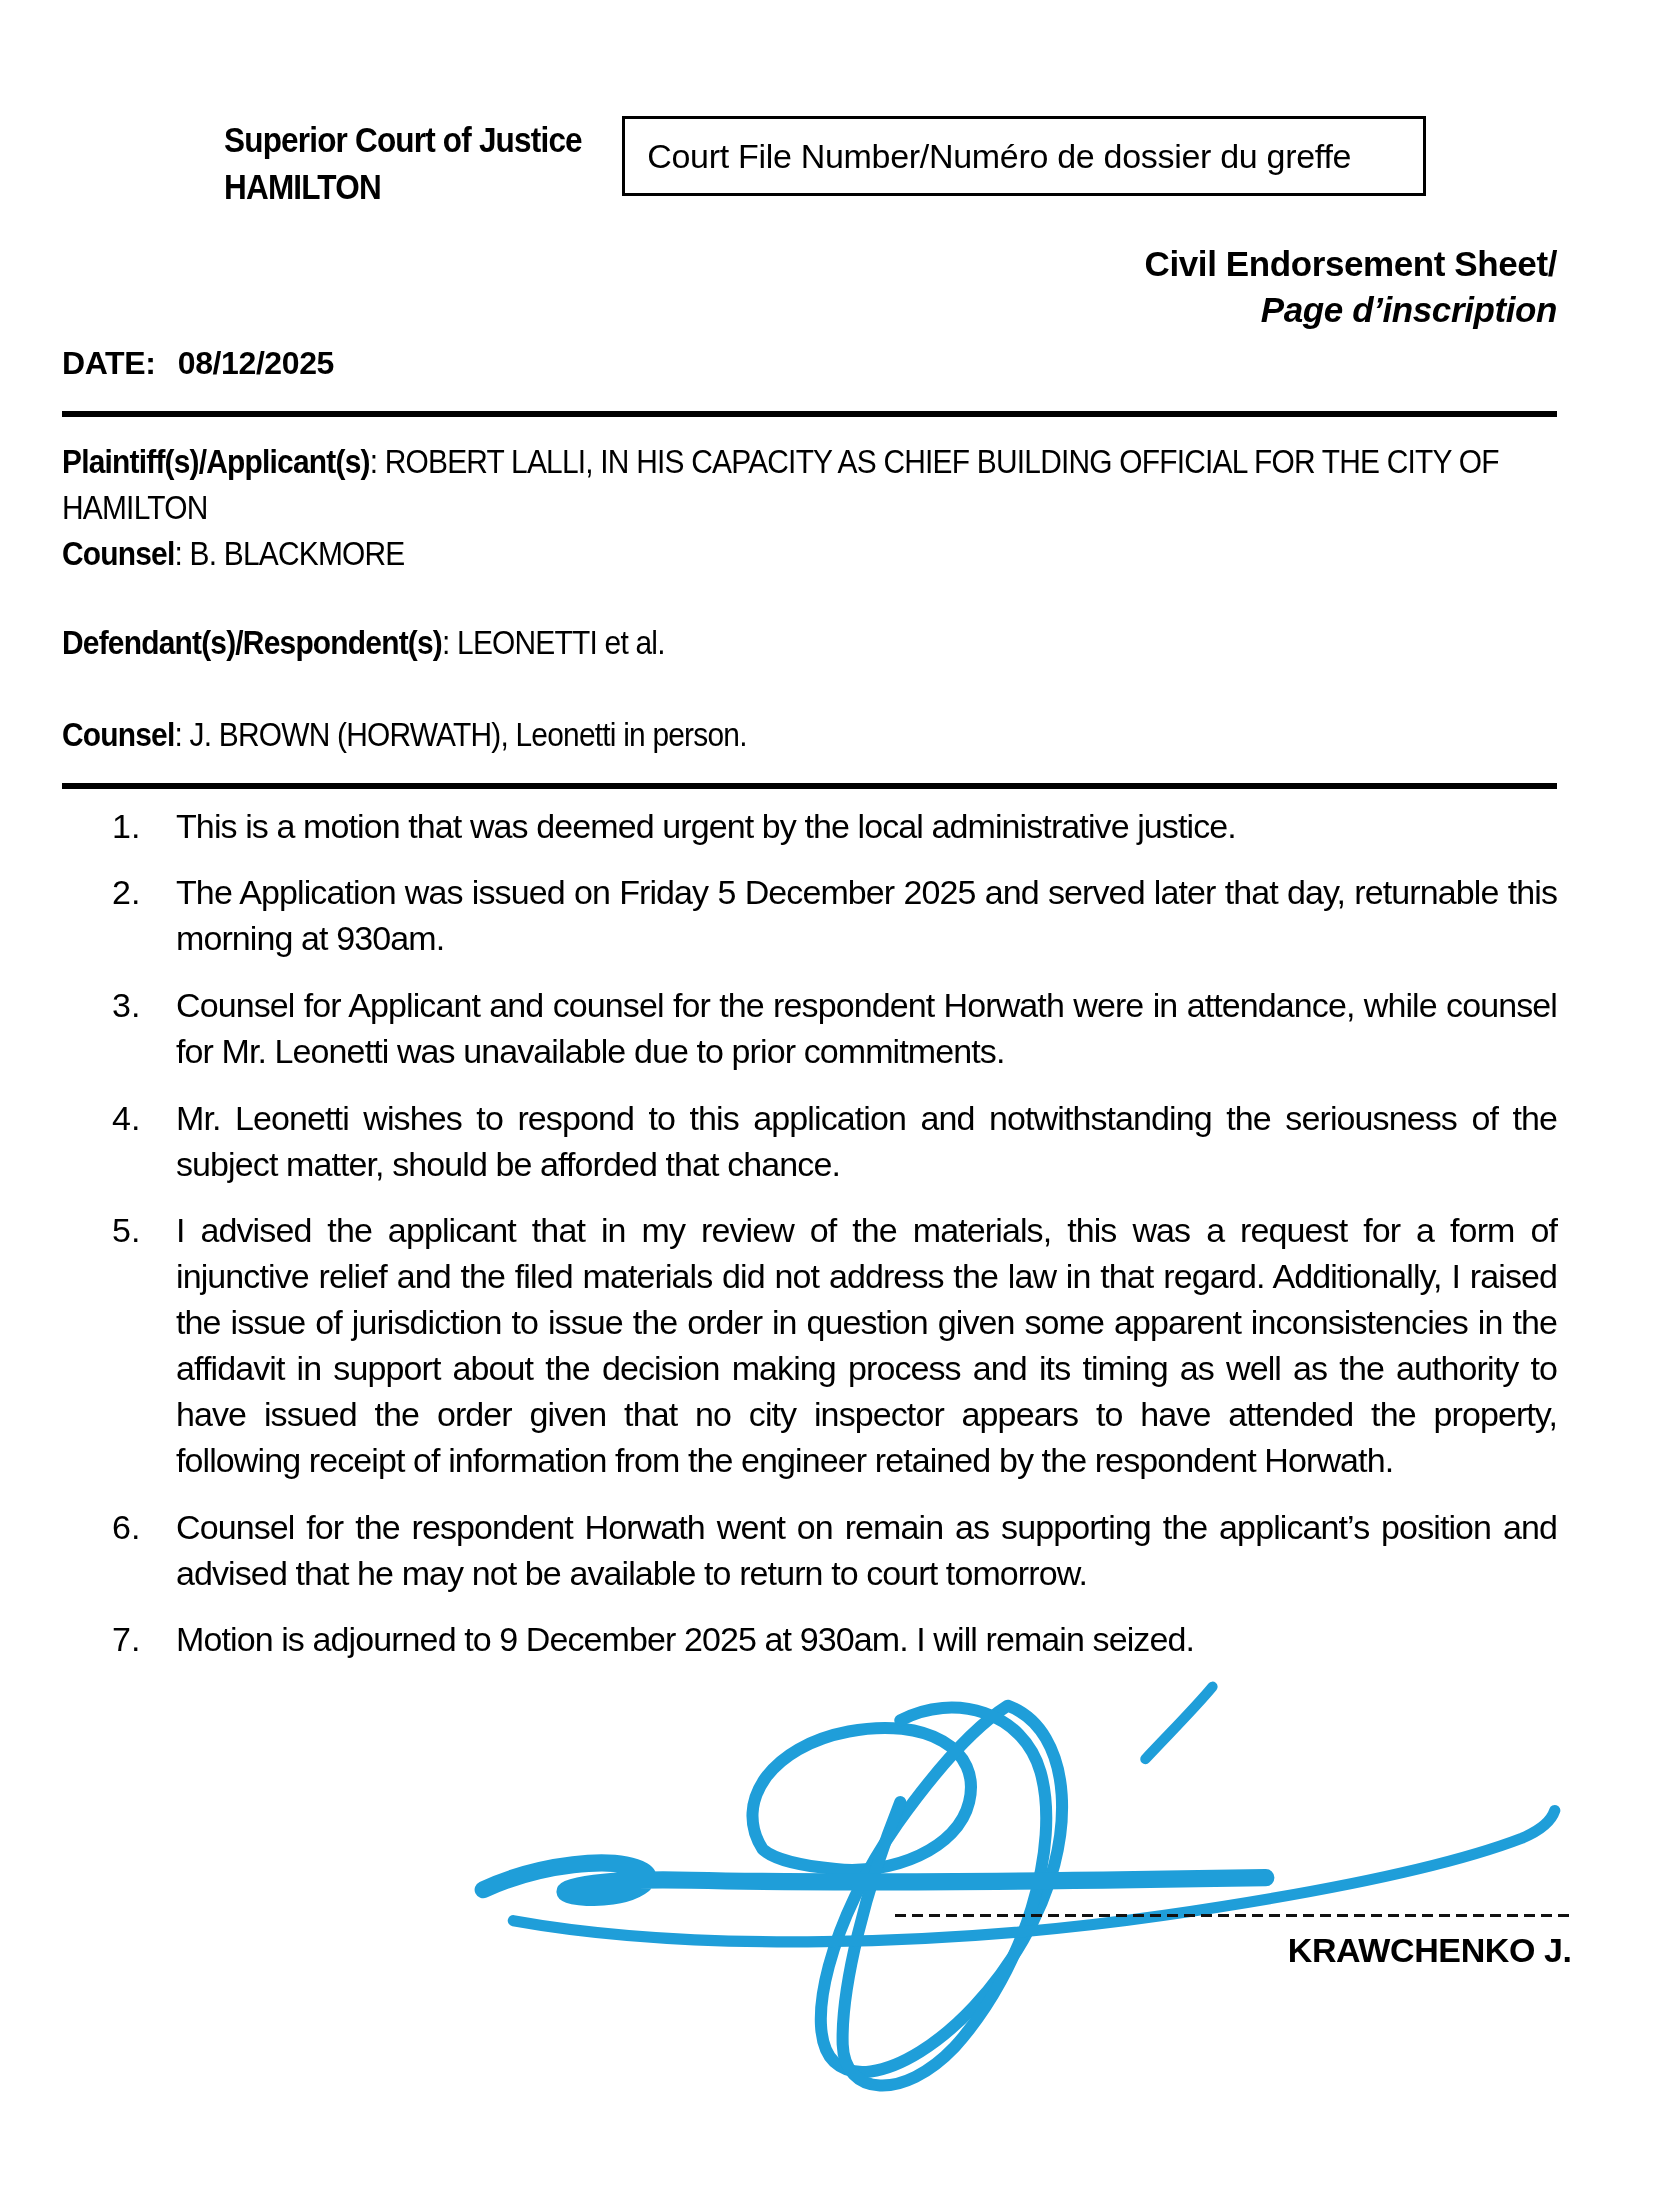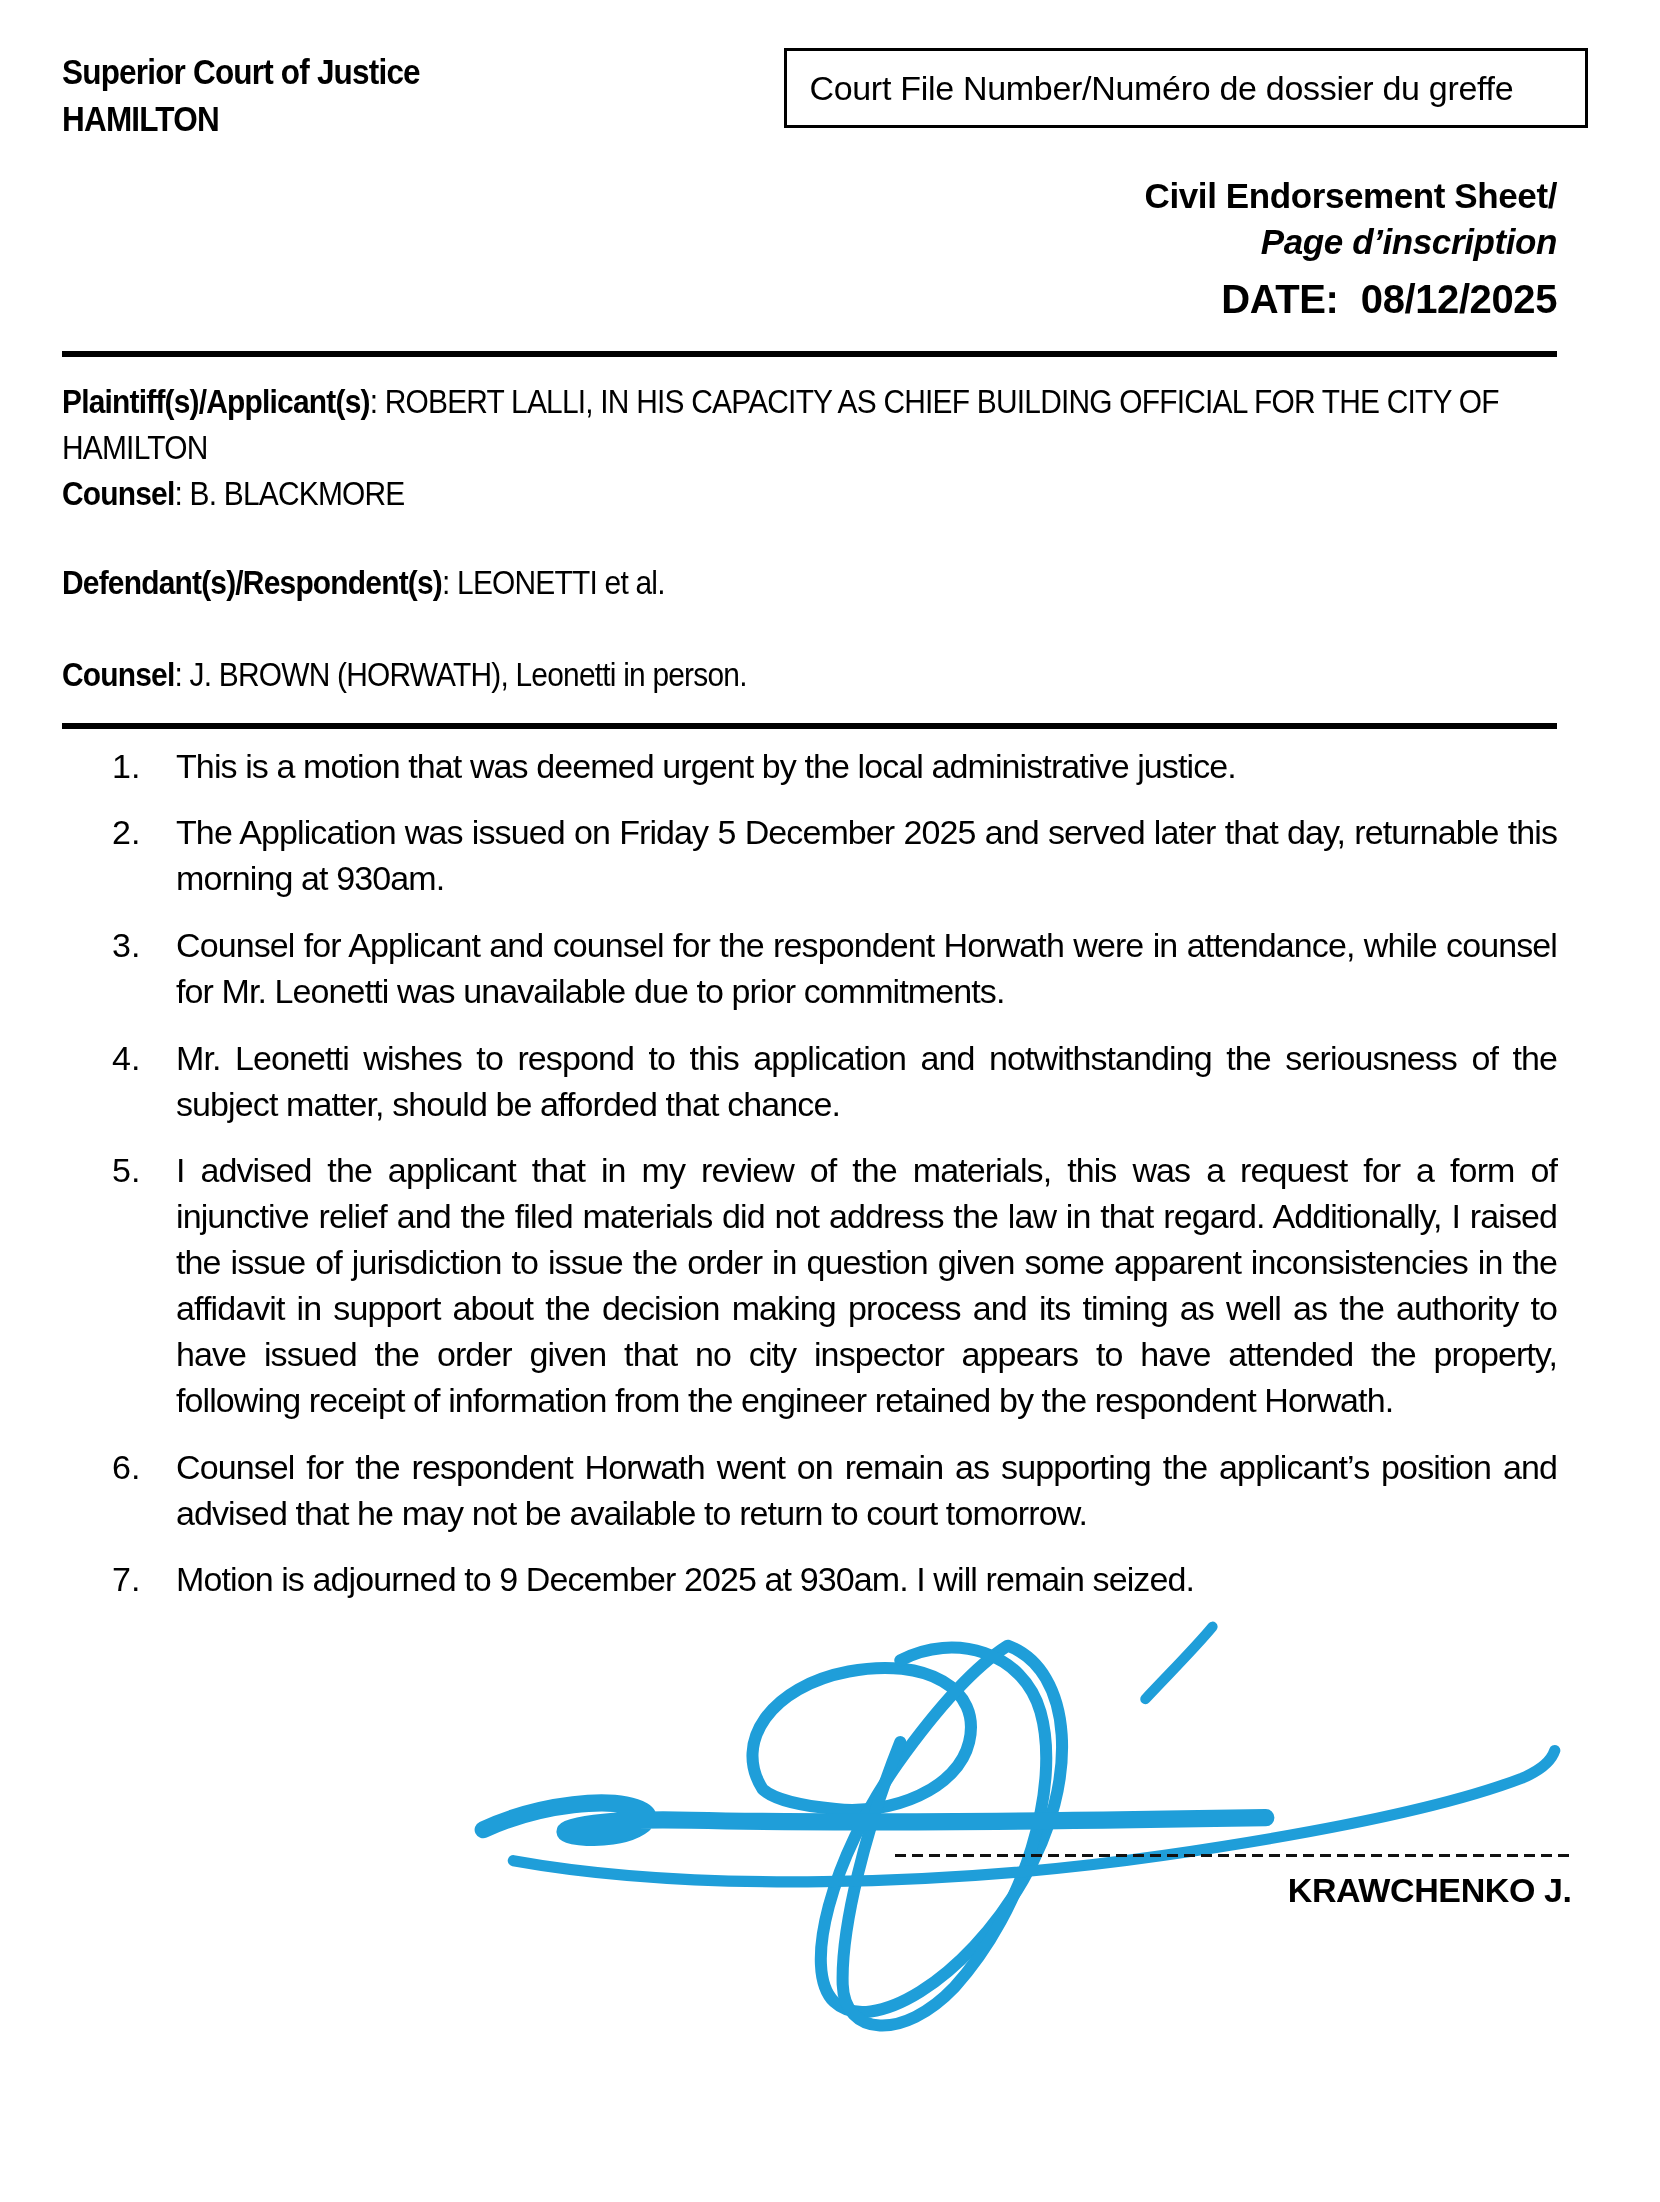--- a/index.html
+++ b/index.html
@@ -5,30 +5,30 @@
   html,body{margin:0;padding:0;background:#e8e8e8;}
   .page{
     position:relative;width:1661px;height:2203px;background:#ffffff;color:#000;
     font-family:"Liberation Sans",sans-serif;overflow:hidden;
   }
   .content{position:absolute;left:62px;top:0;width:1495px;}
   p{margin:0;}
   b{font-weight:bold;}
 
   
-  .header-row{display:flex;justify-content:space-between;align-items:flex-start;padding-top:48px;}
+  .header-row{display:flex;justify-content:center;align-items:flex-start;padding-top:116px;}
   .court-block{font-weight:bold;font-size:35px;line-height:47px;letter-spacing:-0.9px;
     transform:scaleX(.9);transform-origin:left top;white-space:nowrap;}
   .file-box{box-sizing:border-box;width:804px;margin-right:-31px;border:3.4px solid #000;
     padding:13.8px 22.4px;font-size:34px;line-height:46px;letter-spacing:-0.3px;}
 
   .sheet-title{margin-top:31px;text-align:right;font-weight:bold;font-size:35px;line-height:46px;letter-spacing:-0.4px;}
   .sheet-title .fr{font-style:italic;}
 
-  .date-line{margin-top:12px;font-weight:bold;font-size:40px;letter-spacing:-0.4px;text-align:right;}
+  .date-line{margin-top:12px;font-weight:bold;font-size:32px;letter-spacing:-0.4px;}
   .date-line .date-value{margin-left:22.4px;}
 
   .rule{height:6px;background:#000;}
   .rule.first{margin-top:29px;}
   .rule.second{margin-top:26px;}
 
   .party-block{margin-top:21px;font-size:34px;line-height:46px;letter-spacing:-0.9px;}
   .condense{transform:scaleX(.88);transform-origin:left top;width:113.6%;}
   .defendant-line{margin-top:43px;}
   .defendant-counsel-line{margin-top:46px;}

